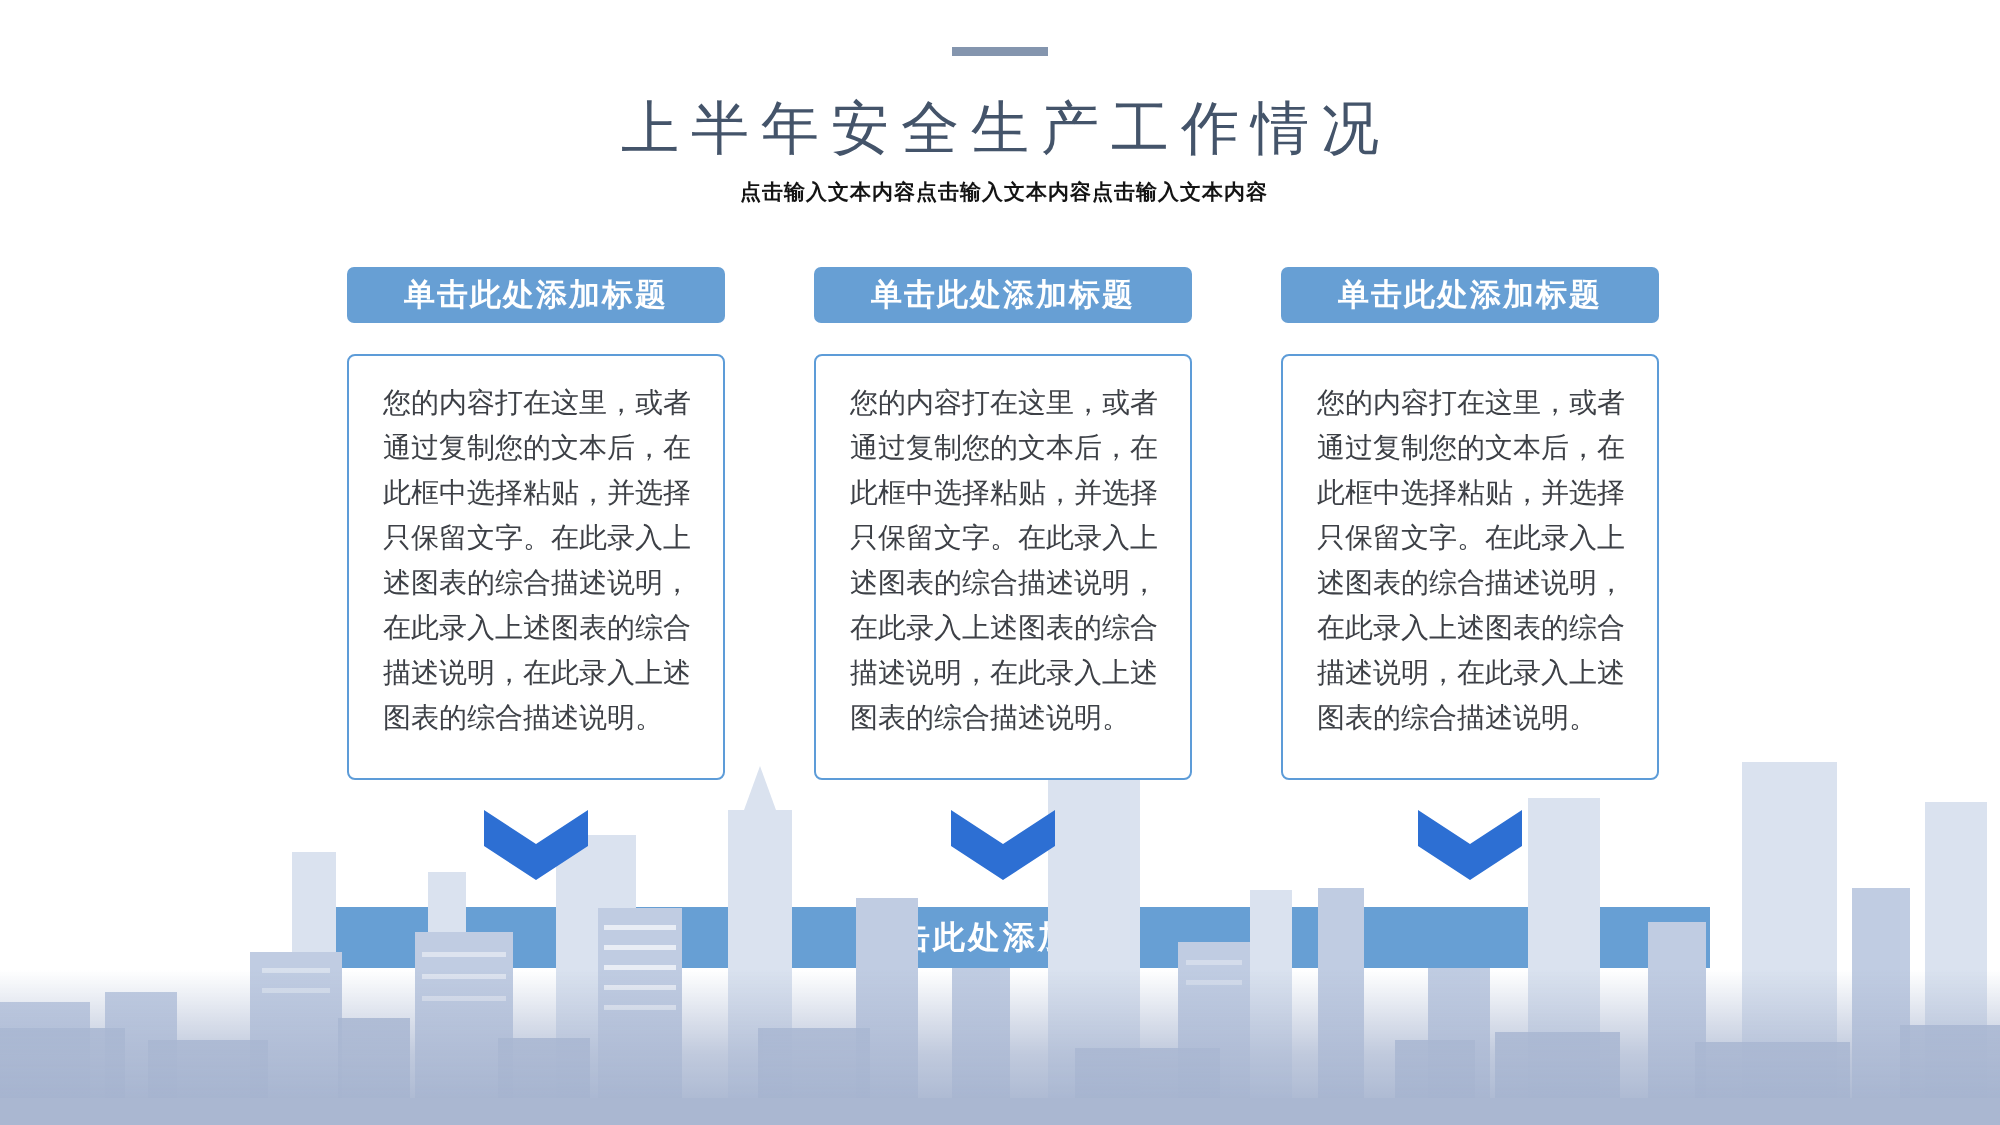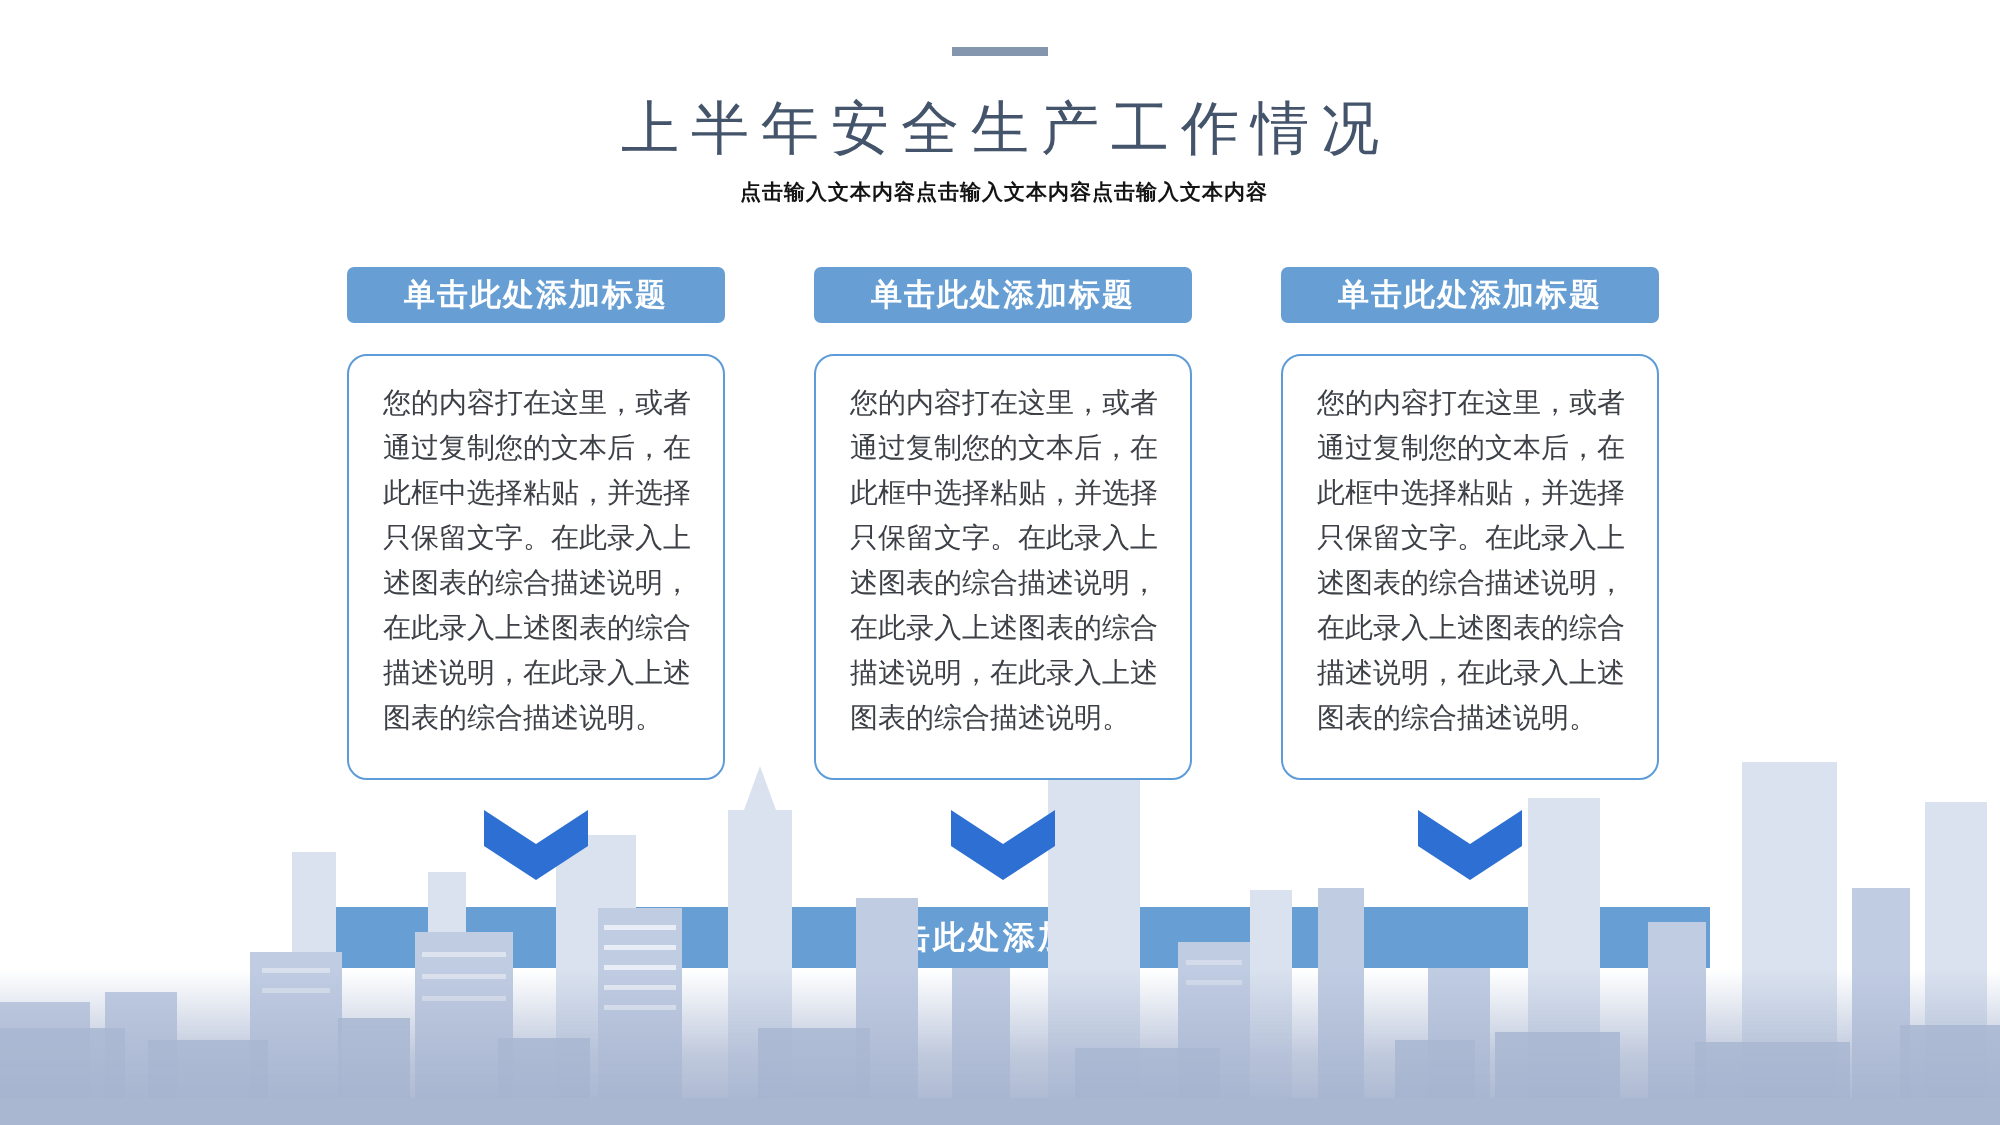--- a/index.html
+++ b/index.html
@@ -34,21 +34,21 @@
   .col.c2{left:814px;}
   .col.c3{left:1281px;}
   .col-header{
     height:56px;border-radius:7px;
     background:var(--accent_blue);
     color:#ffffff;font-size:31px;font-weight:700;letter-spacing:2px;
     display:flex;align-items:center;justify-content:center;
   }
   .col-box{
     margin-top:31px;height:426px;box-sizing:border-box;
-    border:2px solid var(--box_border);border-radius:20px;
+    border:2px solid var(--box_border);border-radius:8px;
     background:#ffffff;
     padding:24px 32px 0 34px;
   }
   .col-body{
     font-size:28px;line-height:45px;color:var(--body_text);
     text-align:justify;
   }
   
   .chevron{position:absolute;top:810px;width:104px;height:70px;z-index:4;}
   .chevron.v1{left:484px;}

